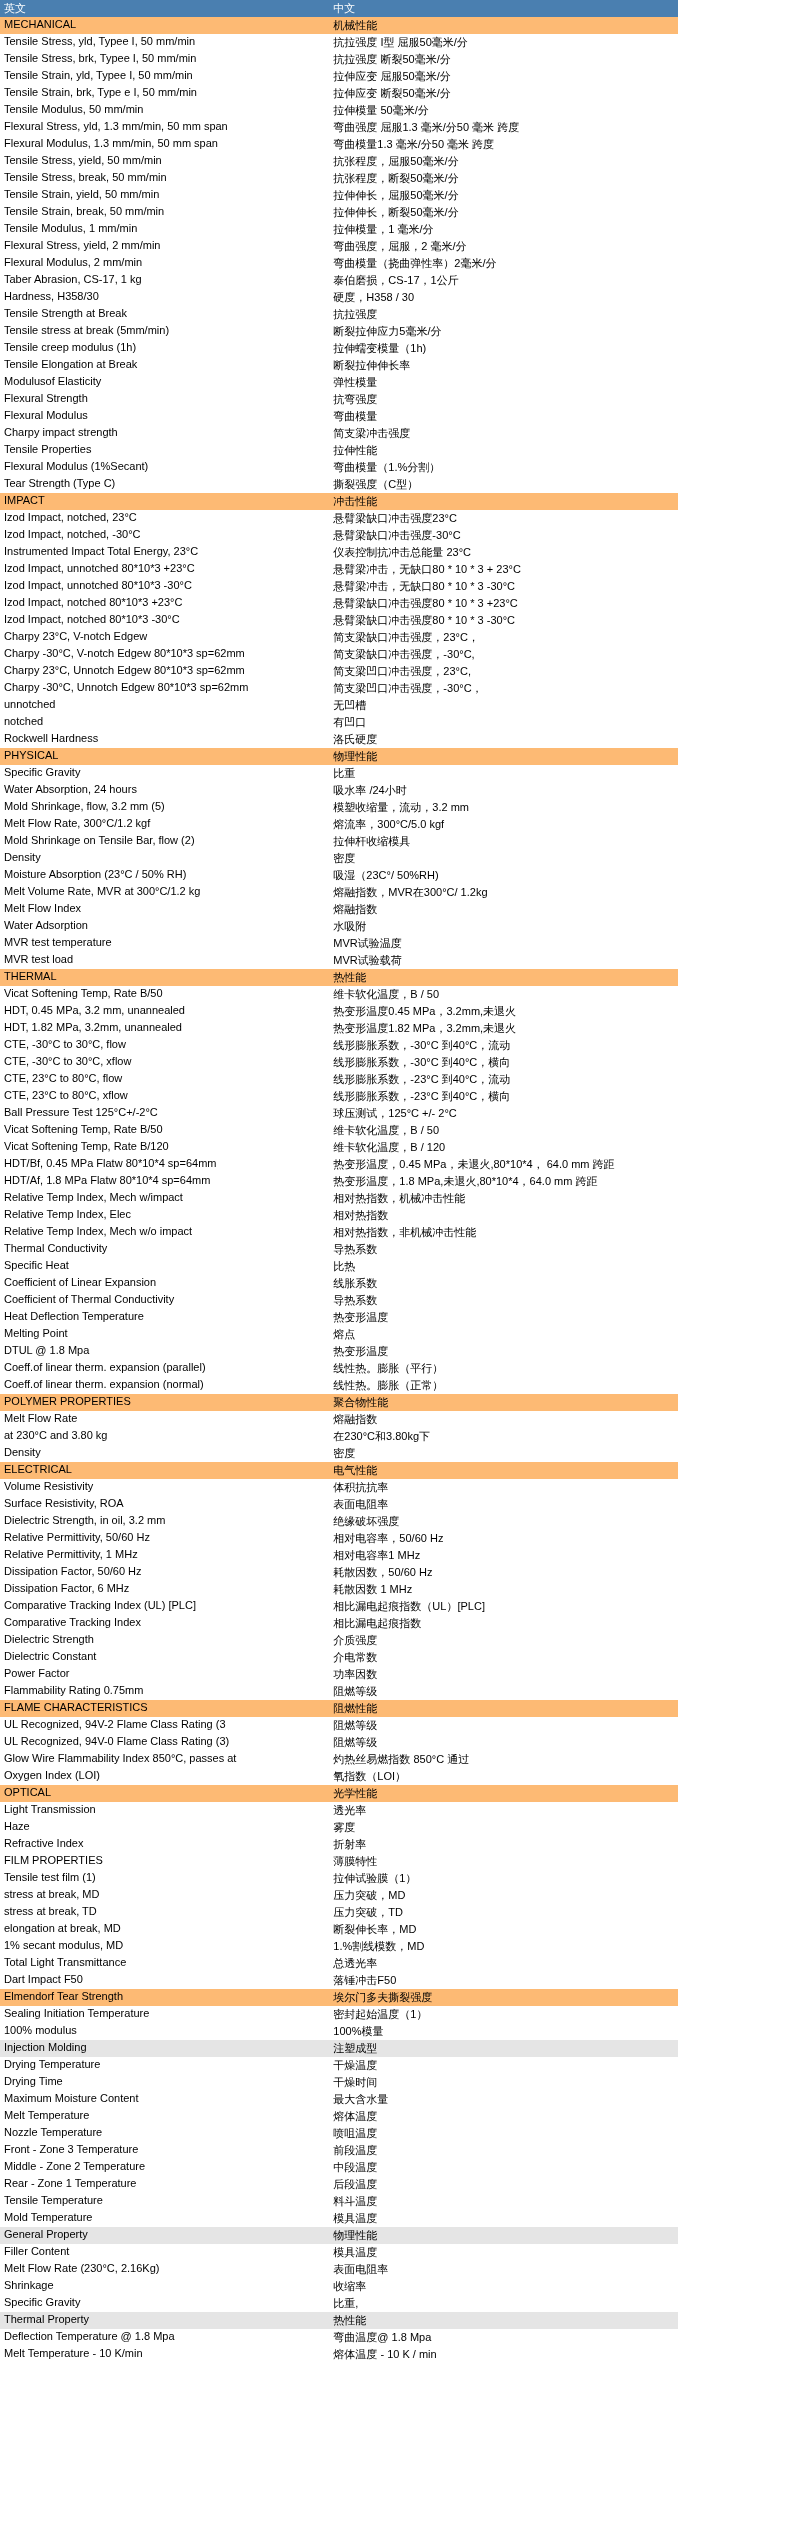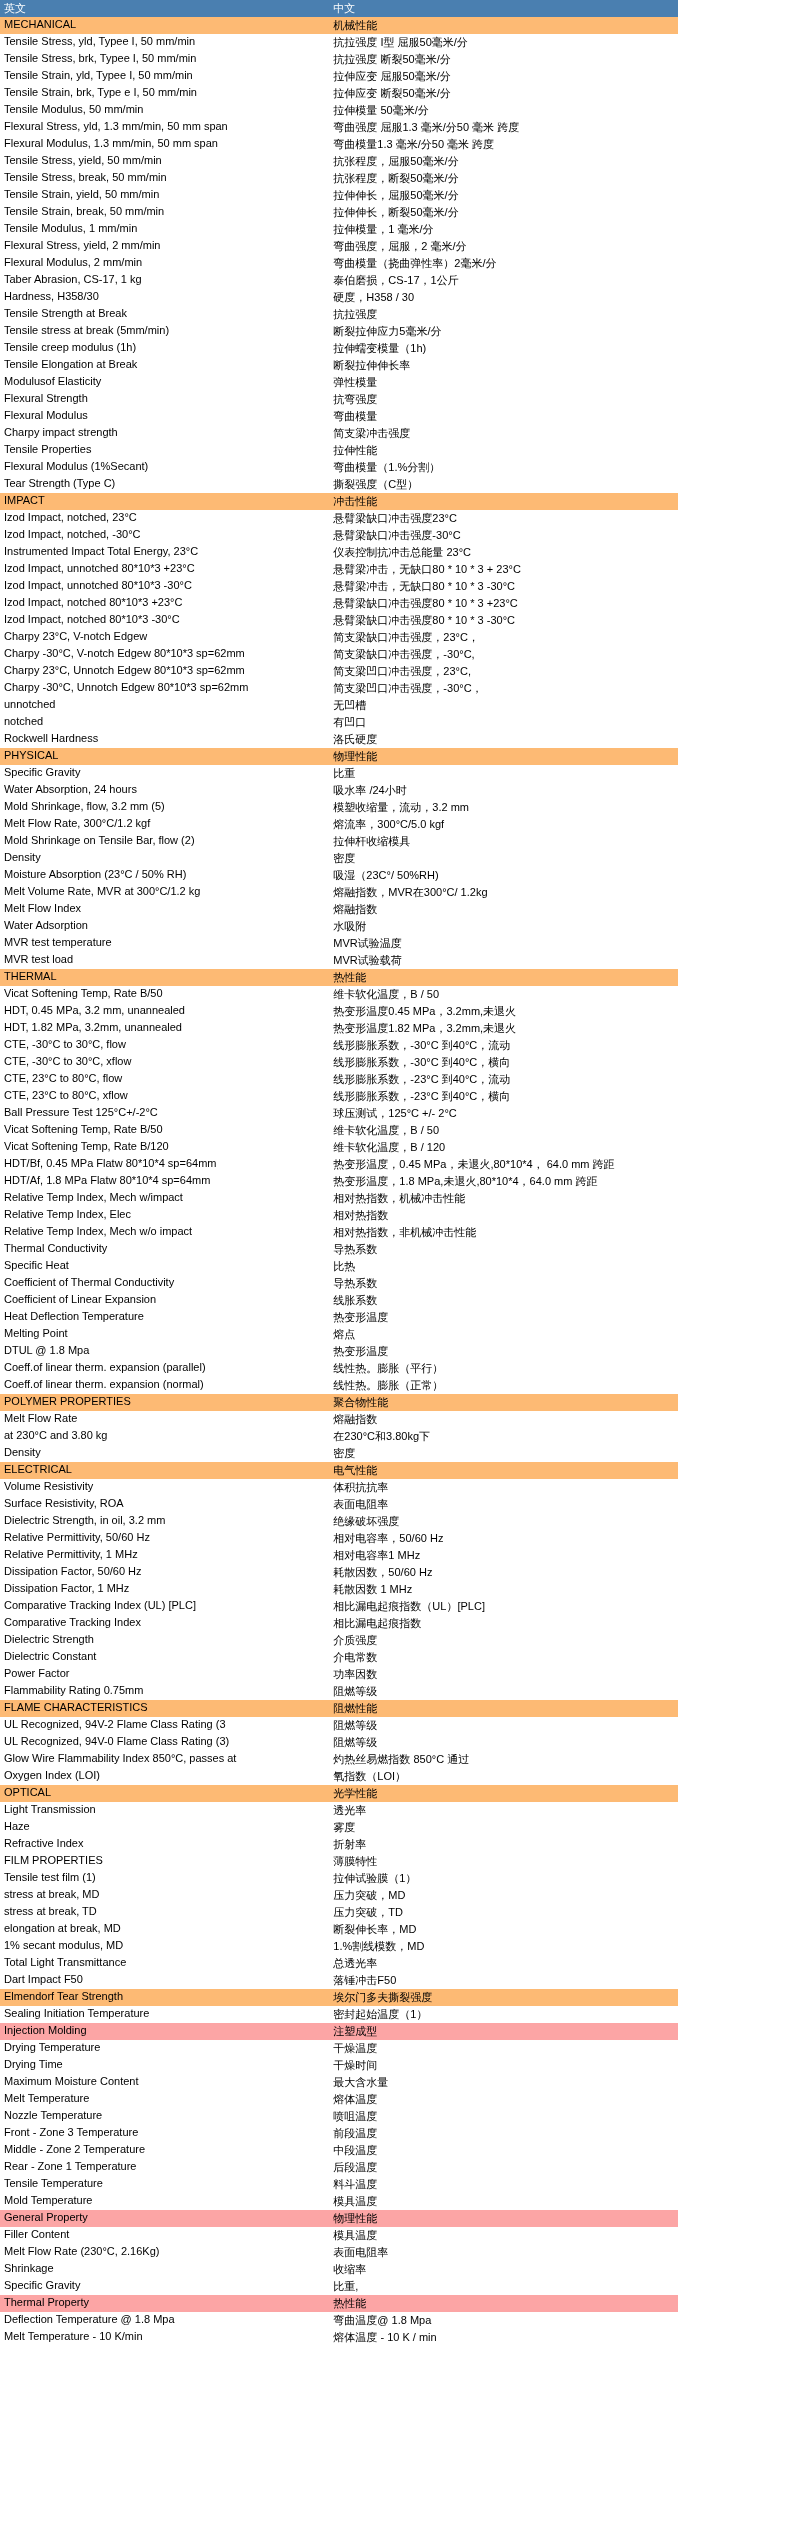--- a/index.html
+++ b/index.html
@@ -4,21 +4,21 @@
 <style>
   * { margin: 0; padding: 0; box-sizing: border-box; }
   body { font-family: Arial, sans-serif; font-size: 11px; background: #fff; color: #000; }
   .table { display: table; width: 678px; border-collapse: collapse; }
   .row { display: table-row; }
   .cell { display: table-cell; padding: 1px 4px; vertical-align: top; }
   .col-en { width: 380px; }
   .col-cn { width: 413px; }
   .header-row .cell { background: #4a7fb0; color: #fff; font-weight: normal; }
   .section-row .cell { background: #fdba74; color: #000; }
-  .section-pink .cell { background: #fca5a5; color: #000; margin-left: 16px; }
+  .section-pink .cell { background: #e5e5e5; color: #000; margin-left: 16px; }
   .data-row .cell { background: #fff; color: #000; }
   .link { color: #1a5fb4; cursor: pointer; }
 </style>
 </head>
 <body>
 
 <div class="table">
   <div class="row header-row">
     <div class="cell col-en">英文</div>
     <div class="cell col-cn">中文</div>
@@ -314,28 +314,28 @@
     </div>
     <div class="row data-row">
       <div class="cell col-en">Thermal Conductivity</div>
       <div class="cell col-cn">导热系数</div>
     </div>
     <div class="row data-row">
       <div class="cell col-en">Specific Heat</div>
       <div class="cell col-cn">比热</div>
     </div>
     <div class="row data-row">
+      <div class="cell col-en">Coefficient of Linear Expansion</div>
+      <div class="cell col-cn">线胀系数</div>
+    </div>
+    <div class="row data-row">
       <div class="cell col-en">Coefficient of Thermal Conductivity</div>
       <div class="cell col-cn">导热系数</div>
     </div>
     <div class="row data-row">
-      <div class="cell col-en">Coefficient of Linear Expansion</div>
-      <div class="cell col-cn">线胀系数</div>
-    </div>
-    <div class="row data-row">
       <div class="cell col-en">Heat Deflection Temperature</div>
       <div class="cell col-cn">热变形温度</div>
     </div>
     <div class="row data-row">
       <div class="cell col-en">Melting Point</div>
       <div class="cell col-cn">熔点</div>
     </div>
     <div class="row data-row">
       <div class="cell col-en">DTUL @ 1.8 Mpa</div>
       <div class="cell col-cn">热变形温度</div>
@@ -386,21 +386,21 @@
     </div>
     <div class="row data-row">
       <div class="cell col-en">Relative Permittivity, 1 MHz</div>
       <div class="cell col-cn">相对电容率1 MHz</div>
     </div>
     <div class="row data-row">
       <div class="cell col-en">Dissipation Factor, 50/60 Hz</div>
       <div class="cell col-cn">耗散因数，50/60 Hz</div>
     </div>
     <div class="row data-row">
-      <div class="cell col-en">Dissipation Factor, 1 MHz</div>
+      <div class="cell col-en">Dissipation Factor, 6 MHz</div>
       <div class="cell col-cn">耗散因数 1 MHz</div>
     </div>
     <div class="row data-row">
       <div class="cell col-en">Comparative Tracking Index (UL) [PLC]</div>
       <div class="cell col-cn">相比漏电起痕指数（UL）[PLC]</div>
     </div>
     <div class="row data-row">
       <div class="cell col-en">Comparative Tracking Index</div>
       <div class="cell col-cn">相比漏电起痕指数</div>
     </div>
@@ -488,20 +488,24 @@
       <div class="cell col-en">Dart Impact F50</div>
       <div class="cell col-cn">落锤冲击F50</div>
     </div>
     <div class="row section-row">
       <div class="cell col-en">Elmendorf Tear Strength</div>
       <div class="cell col-cn">埃尔门多夫撕裂强度</div>
     </div>
     <div class="row data-row">
       <div class="cell col-en">Sealing Initiation Temperature</div>
       <div class="cell col-cn">密封起始温度（1）</div>
+    </div>
+    <div class="row data-row">
+      <div class="cell col-en">100% modulus</div>
+      <div class="cell col-cn">100%模量</div>
     </div>
     <div class="row section-pink">
       <div class="cell col-en">Injection Molding</div>
       <div class="cell col-cn">注塑成型</div>
     </div>
     <div class="row data-row">
       <div class="cell col-en">Drying Temperature</div>
       <div class="cell col-cn">干燥温度</div>
     </div>
     <div class="row data-row">

